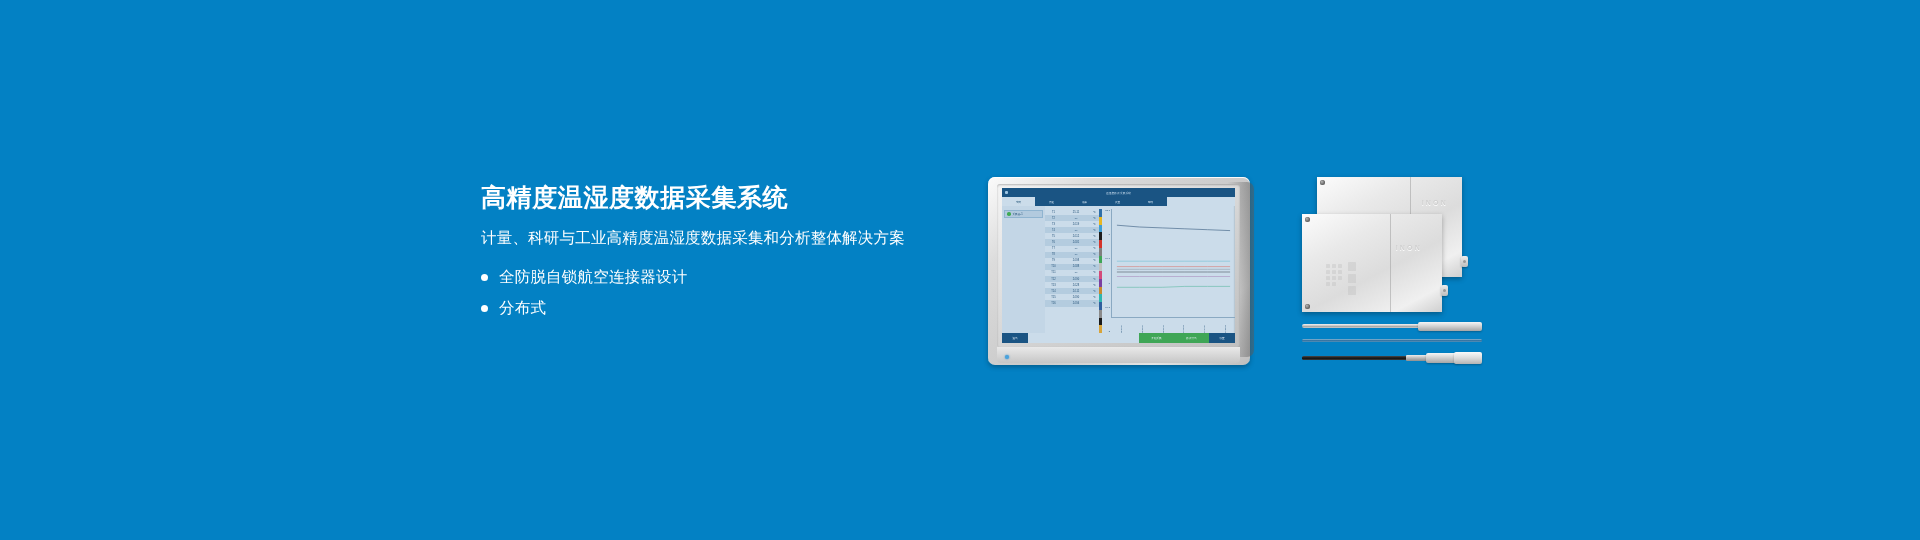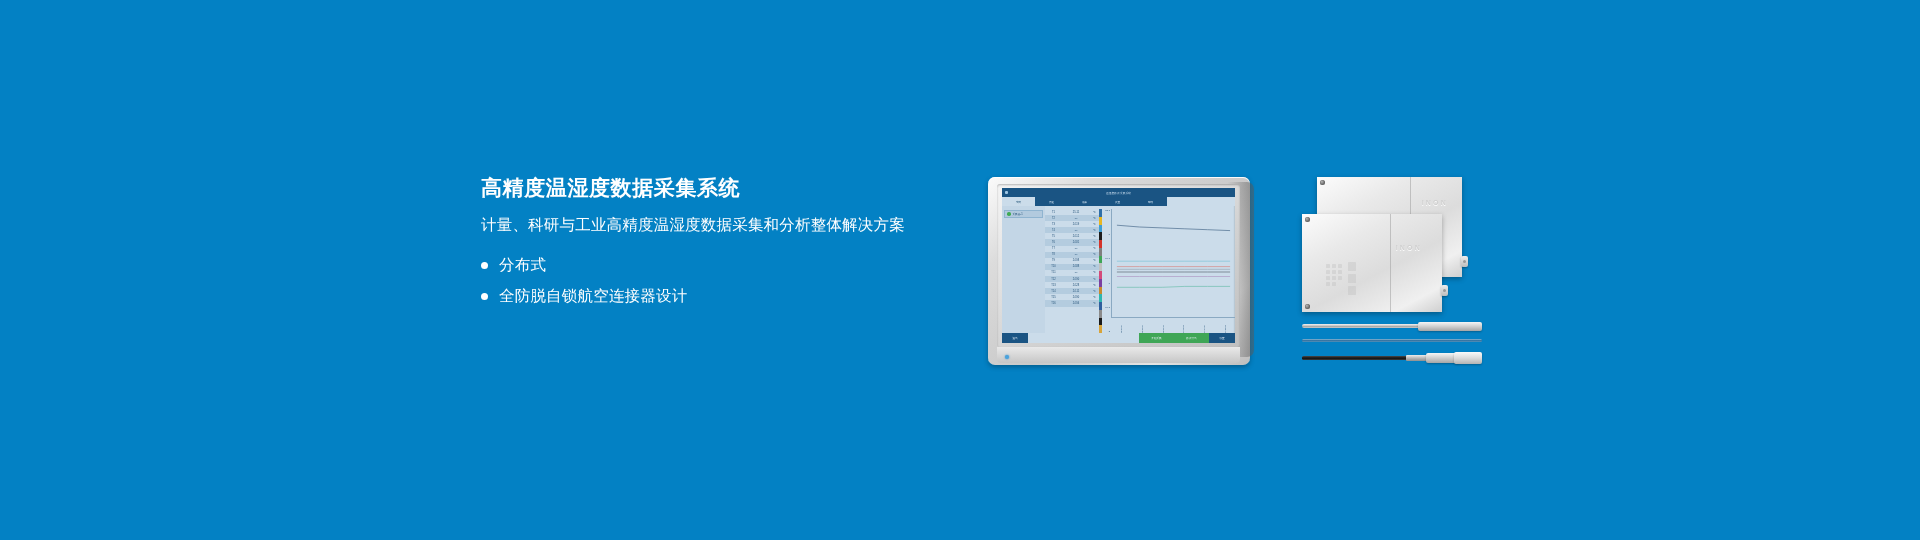--- a/index.html
+++ b/index.html
@@ -7,22 +7,22 @@
     width:1920px;height:540px;overflow:hidden;
     background:#0381c4;
     font-family:"Liberation Sans","DejaVu Sans",sans-serif;
     -webkit-font-smoothing:antialiased;
   }
   .banner{position:relative;width:1920px;height:540px;background:#0381c4;}
 
   
   .copy{position:absolute;left:481px;top:172px;width:470px;}
   .headline{
-    font-size:21px;font-weight:bold;color:#ffffff;
-    letter-spacing:.6px;line-height:1.1;margin:4px 0 16px 0;white-space:nowrap;
+    font-size:25px;font-weight:bold;color:#ffffff;
+    letter-spacing:.6px;line-height:1.1;margin:12px 0 16px 0;white-space:nowrap;
   }
   .subhead{
     font-size:15.5px;color:#ffffff;line-height:1.35;margin:15px 0 14px 0;
     white-space:nowrap;letter-spacing:.2px;font-weight:normal;
   }
   .bullets{list-style:none;margin:0;padding:0;}
   .bullets li{
     display:flex;align-items:center;
     font-size:15.5px;color:#ffffff;height:31px;letter-spacing:.2px;
   }
@@ -189,25 +189,25 @@
 <body>
 
 <div class="banner">
 
   <div class="copy">
     <h1 class="headline">高精度温湿度数据采集系统</h1>
     <p class="subhead">计量、科研与工业高精度温湿度数据采集和分析整体解决方案</p>
     <ul class="bullets">
       <li>
         <span class="dot"></span>
-        <span>分布式</span>
+        <span>全防脱自锁航空连接器设计</span>
       </li>
       <li>
         <span class="dot"></span>
-        <span>全防脱自锁航空连接器设计</span>
+        <span>分布式</span>
       </li>
     </ul>
   </div>
 
   <div class="monitor">
     <div class="mon-outer"></div>
     <div class="mon-inner">
 
       <div class="screen">
 

